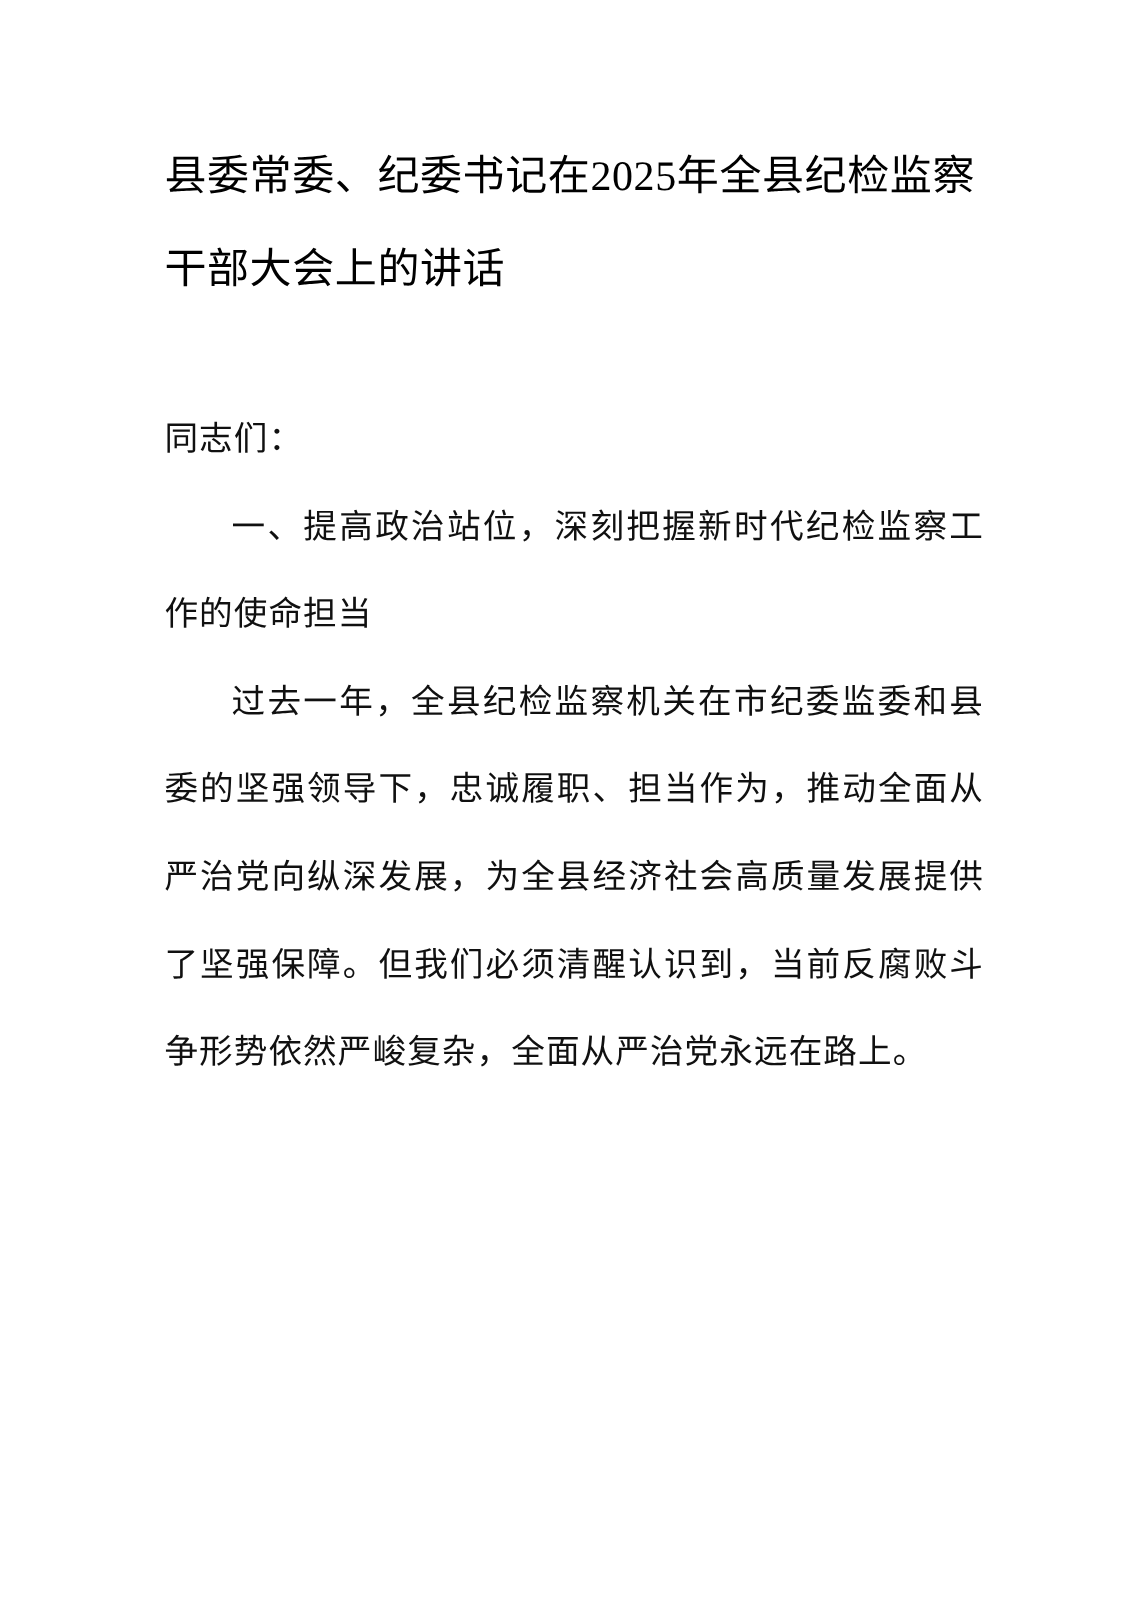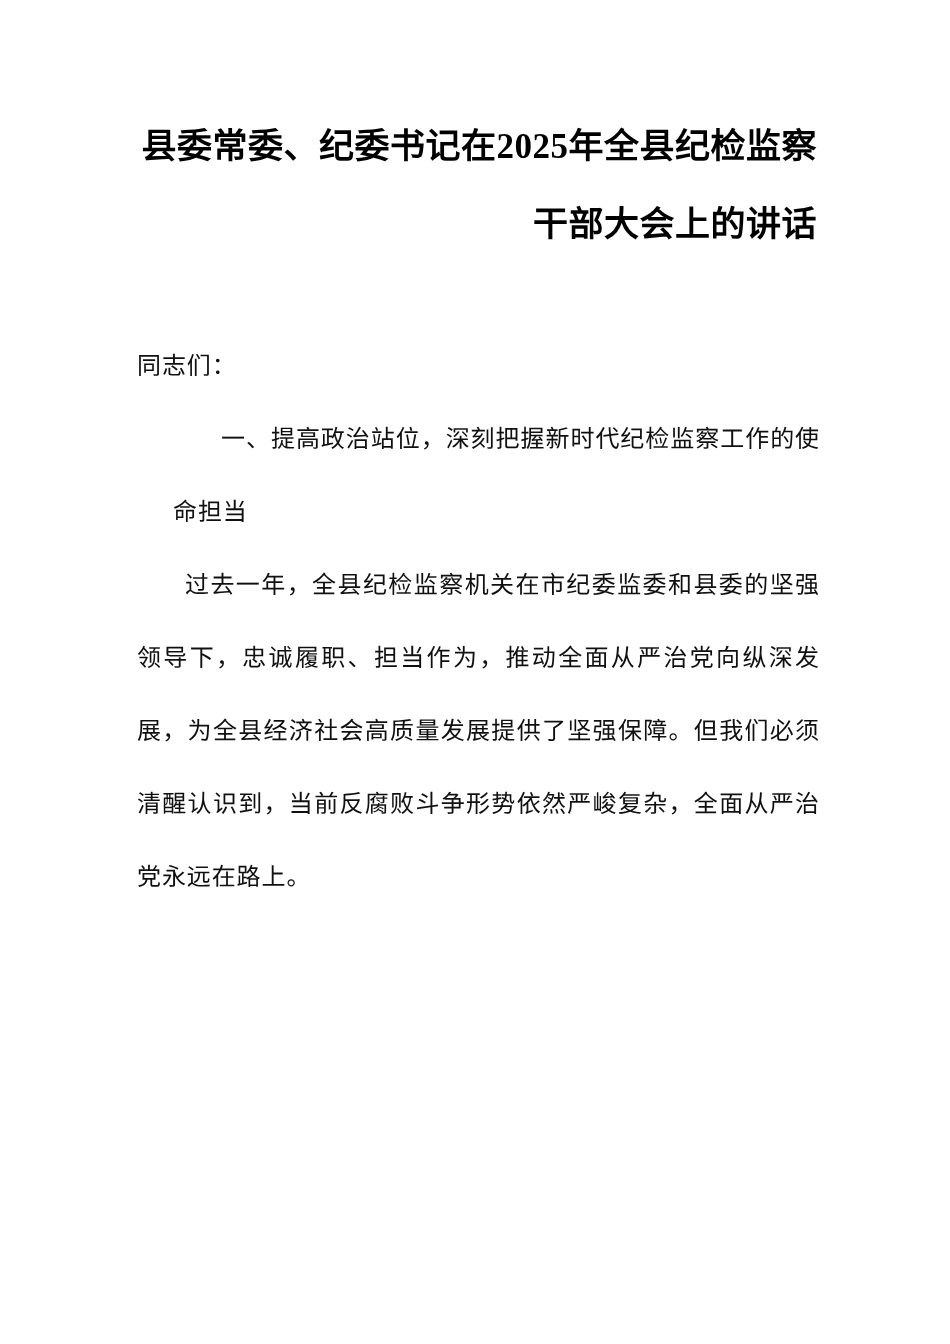--- a/index.html
+++ b/index.html
@@ -28,43 +28,43 @@
   }
 
   
   .doc-title {
     margin: 0;
     padding: 0;
     position: absolute;
     left: 0;
     top: 108px;
     width: 680px;
-    text-align: right;
+    text-align: left;
     font-family: "Liberation Serif", "DejaVu Serif", serif;
-    font-weight: 700;
+    font-weight: 400;
     font-size: 35px;
     line-height: 78px;
     letter-spacing: 0.5px;
     color: #000000;
     white-space: normal;
   }
 
   
   .body-block {
     position: absolute;
     left: 0;
     top: 330px;
     width: 683px;
   }
 
   .para {
     margin: 0;
     padding: 0;
     font-family: Liberation Serif, serif;
-    font-size: 24px;
+    font-size: 28px;
     line-height: 73px;
     color: #101010;
     text-align: justify;
     text-justify: inter-ideograph;
     letter-spacing: 0.9px;
     font-weight: 400;
     word-break: break-all;
   }
 
   .para.indent {
@@ -82,21 +82,20 @@
     width: 100%;
   }
 
   .para.nostretch::after {
     content: none;
   }
 
   
   .para.section-heading {
     text-indent: 2em;
-    margin-left: 36px;
   }
 </style>
 </head>
 <body>
 
 <div class="page">
 
   <div class="doc-body">
 
     <h1 class="doc-title">县委常委、纪委书记在2025年全县纪检监察干部大会上的讲话</h1>

